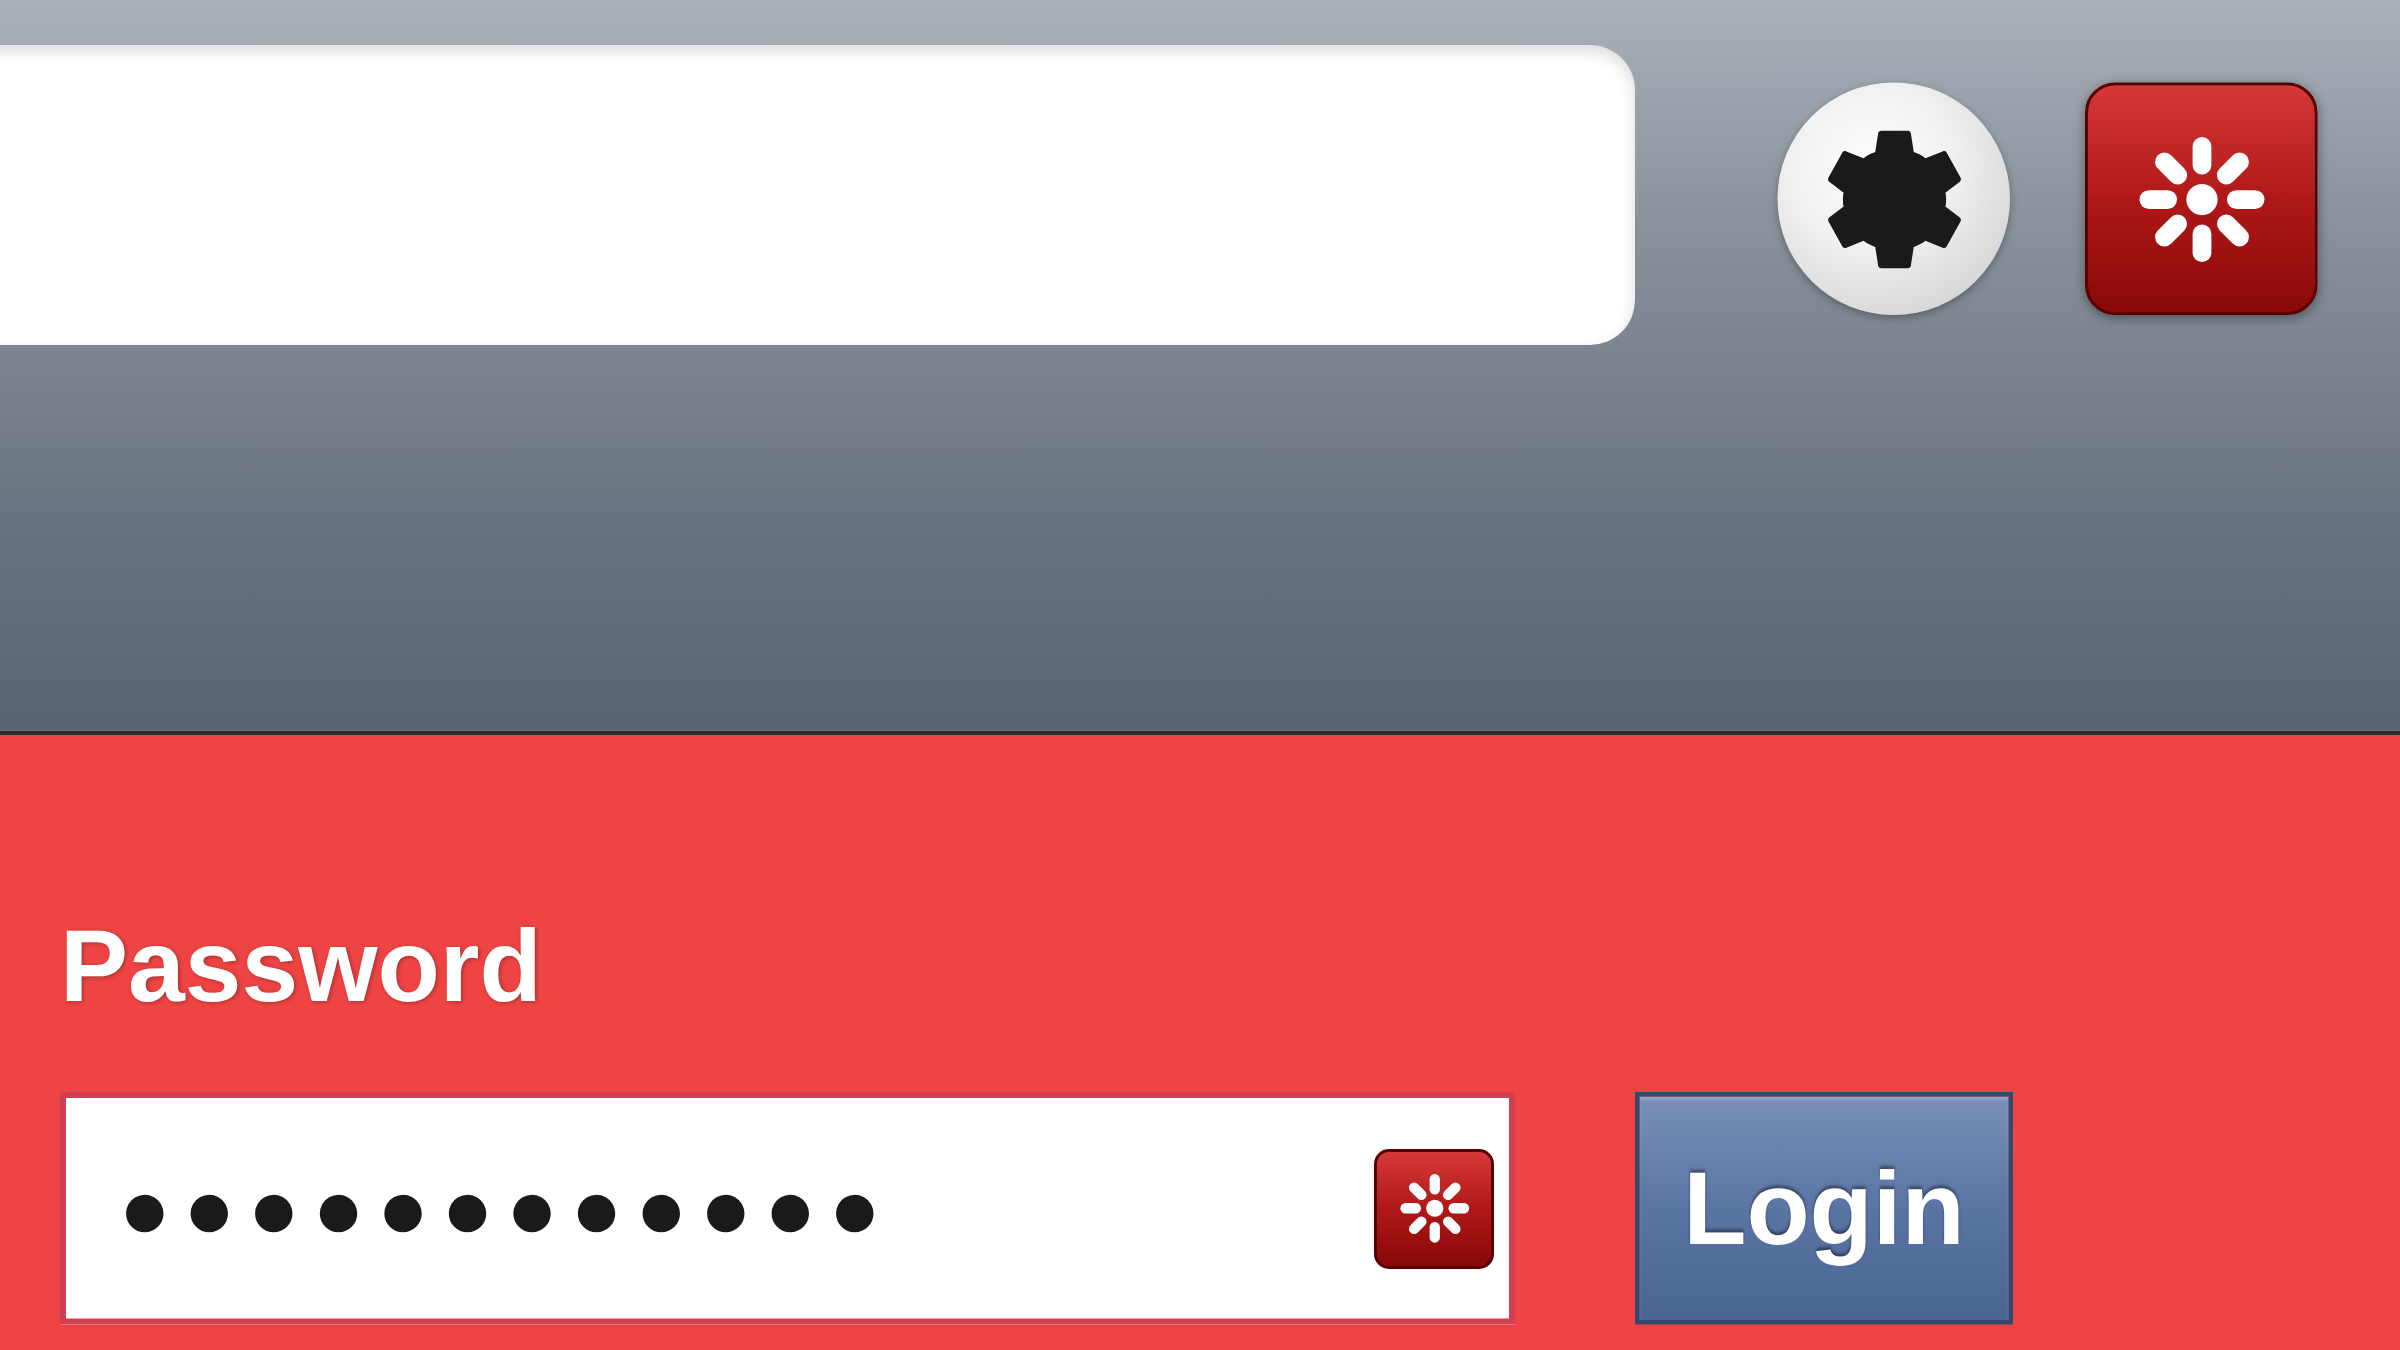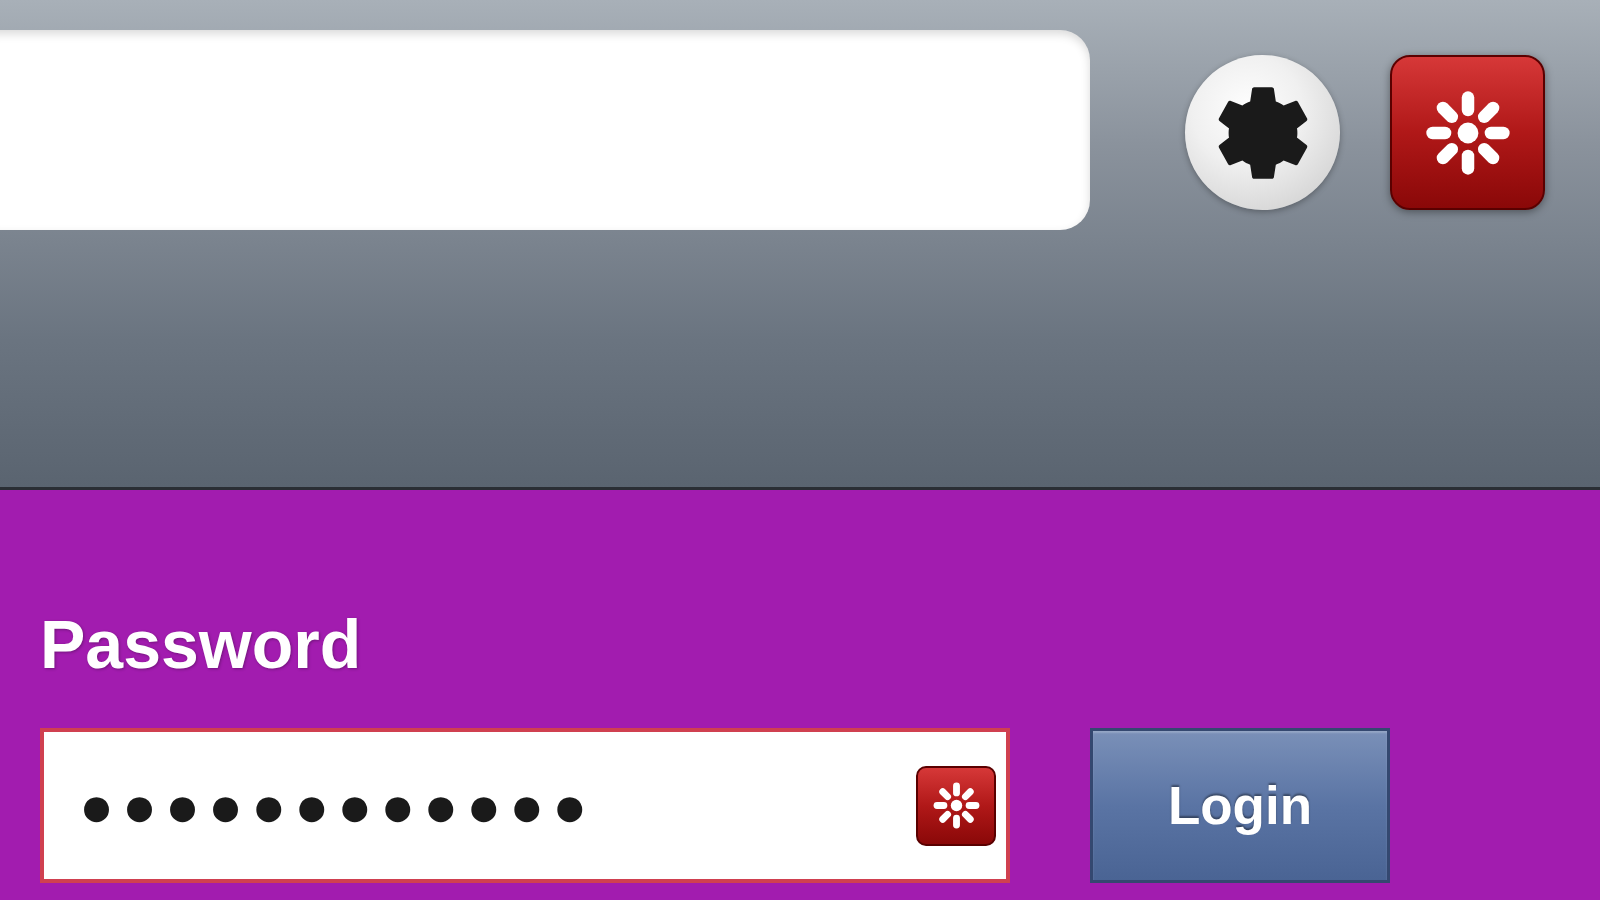--- a/index.html
+++ b/index.html
@@ -79,21 +79,21 @@
     }
     
     .lastpass-button svg {
       width: 100px;
       height: 100px;
     }
     
     .content {
       width: 100%;
       height: 410px;
-      background: #a21caf;
+      background: #ef4444;
       padding: 115px 40px 0 40px;
       position: relative;
     }
     
     .password-label {
       color: #ffffff;
       font-size: 68px;
       font-weight: bold;
       margin-bottom: 45px;
       text-shadow: 1px 1px 3px rgba(0,0,0,0.3);
@@ -138,26 +138,26 @@
       justify-content: center;
       cursor: pointer;
     }
     
     .lastpass-field-icon svg {
       width: 55px;
       height: 55px;
     }
     
     .login-button {
-      width: 300px;
+      width: 252px;
       height: 155px;
       background: linear-gradient(to bottom, #7a90b8 0%, #5a74a4 50%, #4a6494 100%);
       border: 3px solid #344870;
       color: #ffffff;
-      font-size: 53px;
+      font-size: 69px;
       font-weight: bold;
       cursor: pointer;
       text-shadow: 0 -2px 2px rgba(0,0,0,0.4);
       box-shadow: inset 0 2px 2px rgba(255,255,255,0.2);
     }
   </style>
 </head>
 <body>
 
 <div class="toolbar">

